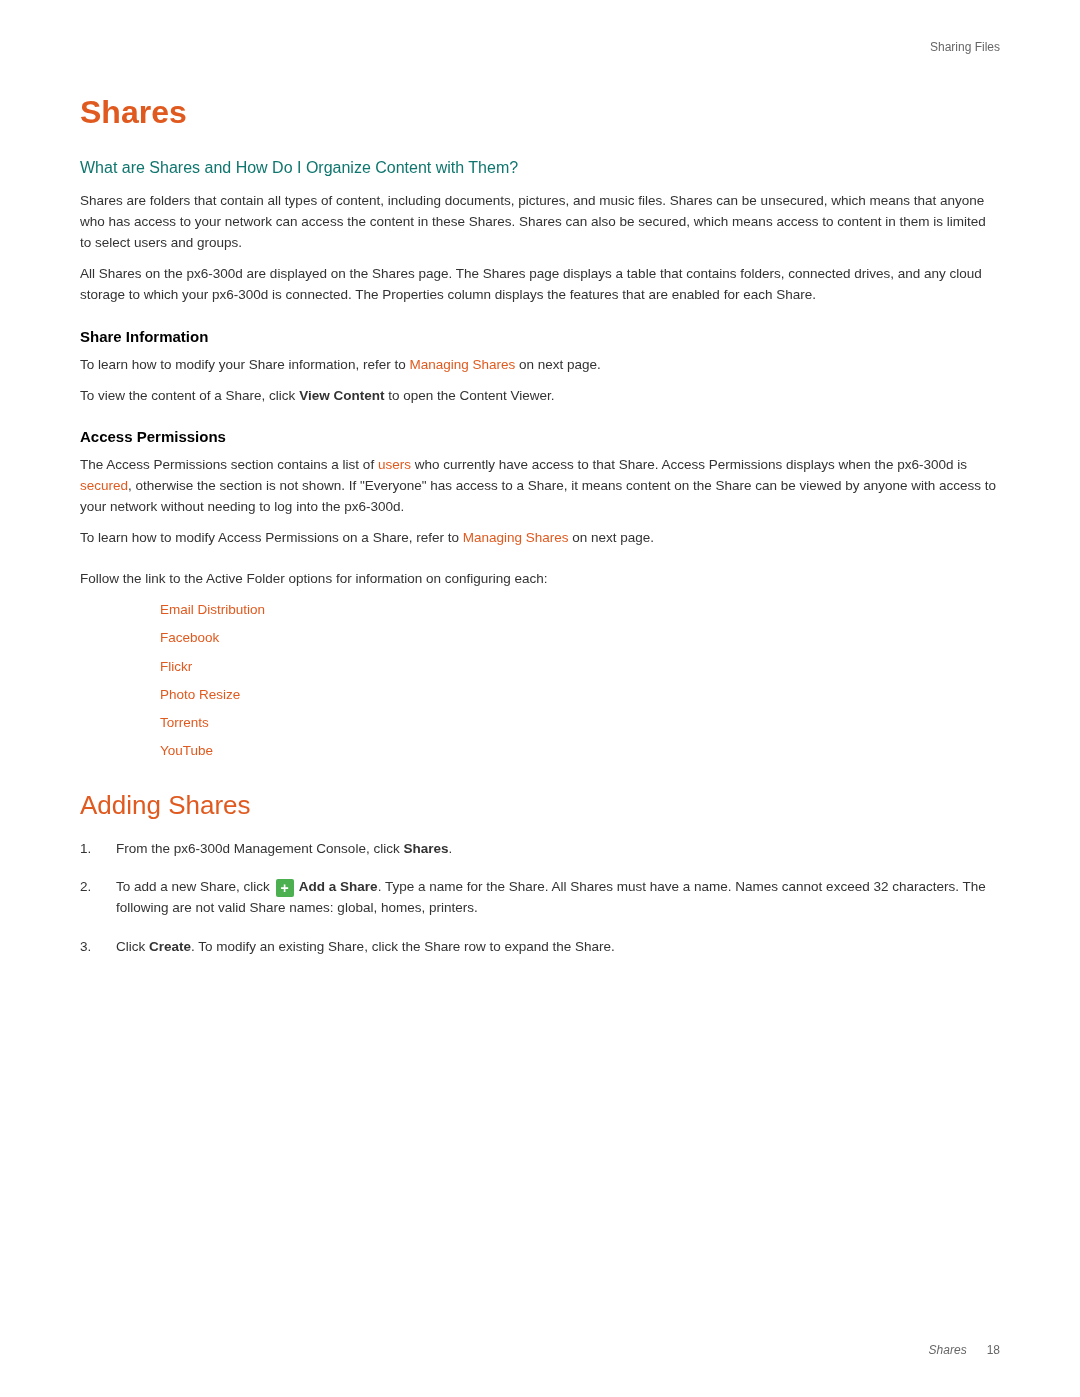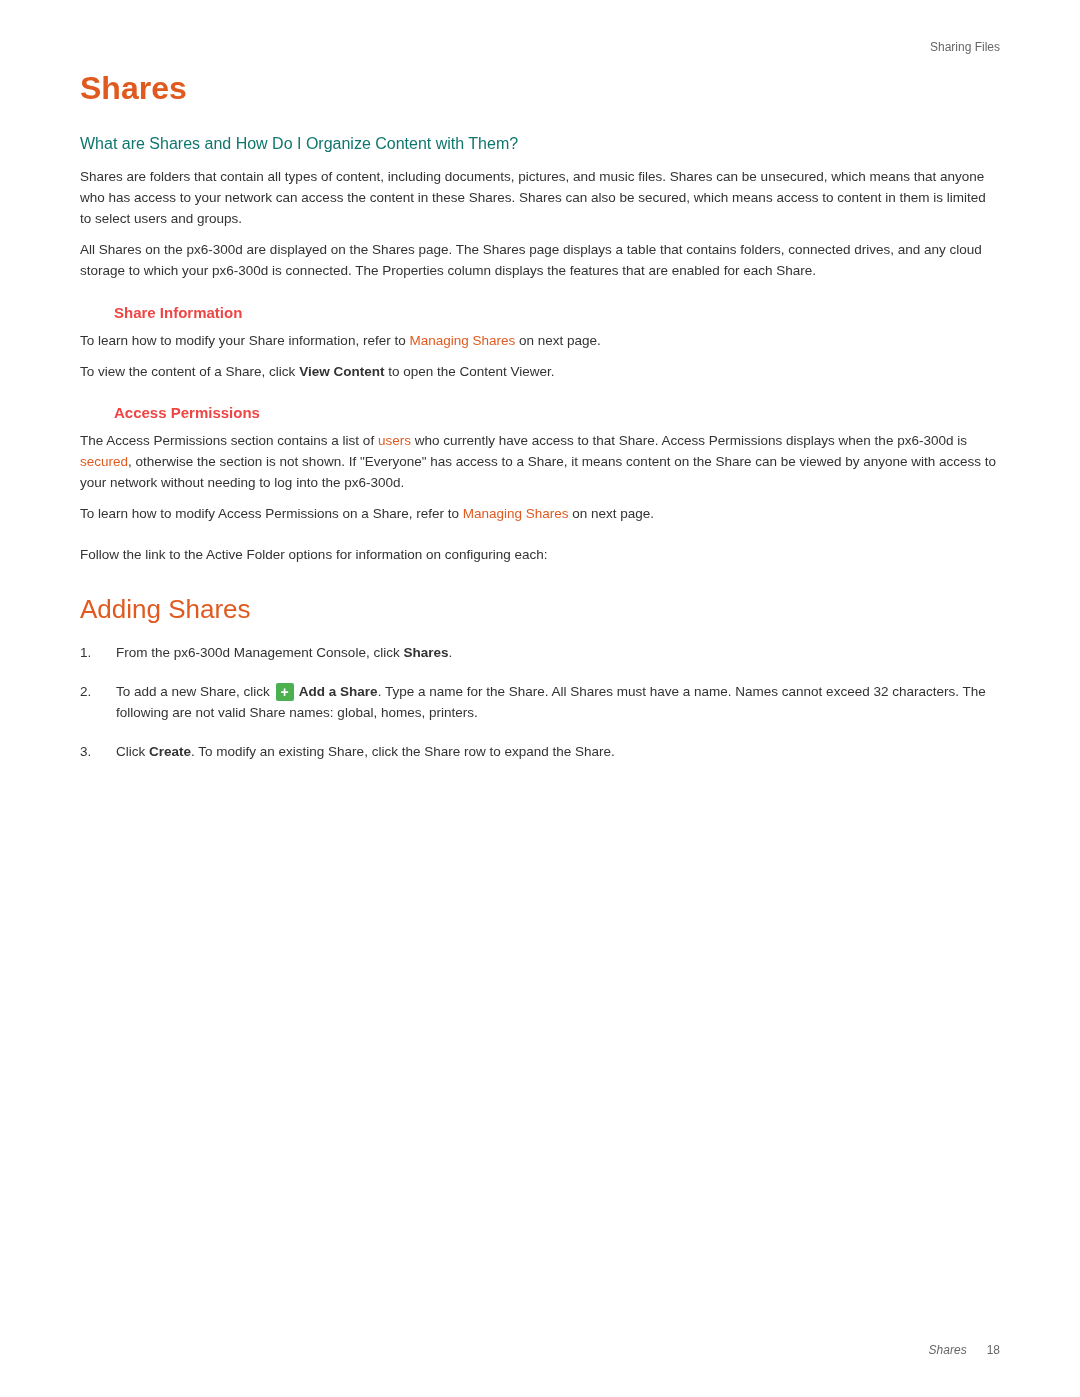--- a/index.html
+++ b/index.html
@@ -16,45 +16,44 @@
       width: 1080px;
       min-height: 1397px;
       padding: 40px 80px 60px 80px;
       position: relative;
     }
 
     .page-header {
       text-align: right;
       font-size: 12px;
       color: #666;
-      margin-bottom: 16px;
+      margin-bottom: 40px;
     }
 
     h1.page-title {
       font-size: 32px;
       font-weight: bold;
       color: #e05a1f;
       margin-bottom: 28px;
       border-bottom: none;
     }
 
     h2.section-title {
       font-size: 16px;
       font-weight: normal;
       color: #0f766e;
       margin-bottom: 14px;
     }
 
     h3.subsection-title {
       font-size: 15px;
       font-weight: bold;
-      color: #ef4444;
+      color: #000000;
       margin-bottom: 10px;
       margin-top: 22px;
-      margin-left: 34px;
     }
 
     p {
       margin-bottom: 10px;
       line-height: 1.55;
       color: #333;
     }
 
     a {
       color: #e05a1f;
@@ -178,20 +177,28 @@
   <p>
     <span>The Access Permissions section contains a list of </span><a href="#">users</a><span> who currently have access to that Share. Access Permissions displays when the px6-300d is </span><a href="#">secured</a><span>, otherwise the section is not shown. If "Everyone" has access to a Share, it means content on the Share can be viewed by anyone with access to your network without needing to log into the px6-300d.</span>
   </p>
   <p>
     <span>To learn how to modify Access Permissions on a Share, refer to </span><a href="#">Managing Shares</a><span> on next page.</span>
   </p>
 </div>
 
 <div class="content-section">
   <p>Follow the link to the Active Folder options for information on configuring each:</p>
+  <ul class="active-folders-list">
+    <li><a href="#">Email Distribution</a></li>
+    <li><a href="#">Facebook</a></li>
+    <li><a href="#">Flickr</a></li>
+    <li><a href="#">Photo Resize</a></li>
+    <li><a href="#">Torrents</a></li>
+    <li><a href="#">YouTube</a></li>
+  </ul>
 </div>
 
 <div class="content-section">
   <h2 class="adding-shares-title">Adding Shares</h2>
   <ol class="numbered-list">
     <li>
       <span class="num">1.</span>
       <span class="text">
         <span>From the px6-300d Management Console, click </span><span class="bold-inline">Shares</span><span>.</span>
       </span>

